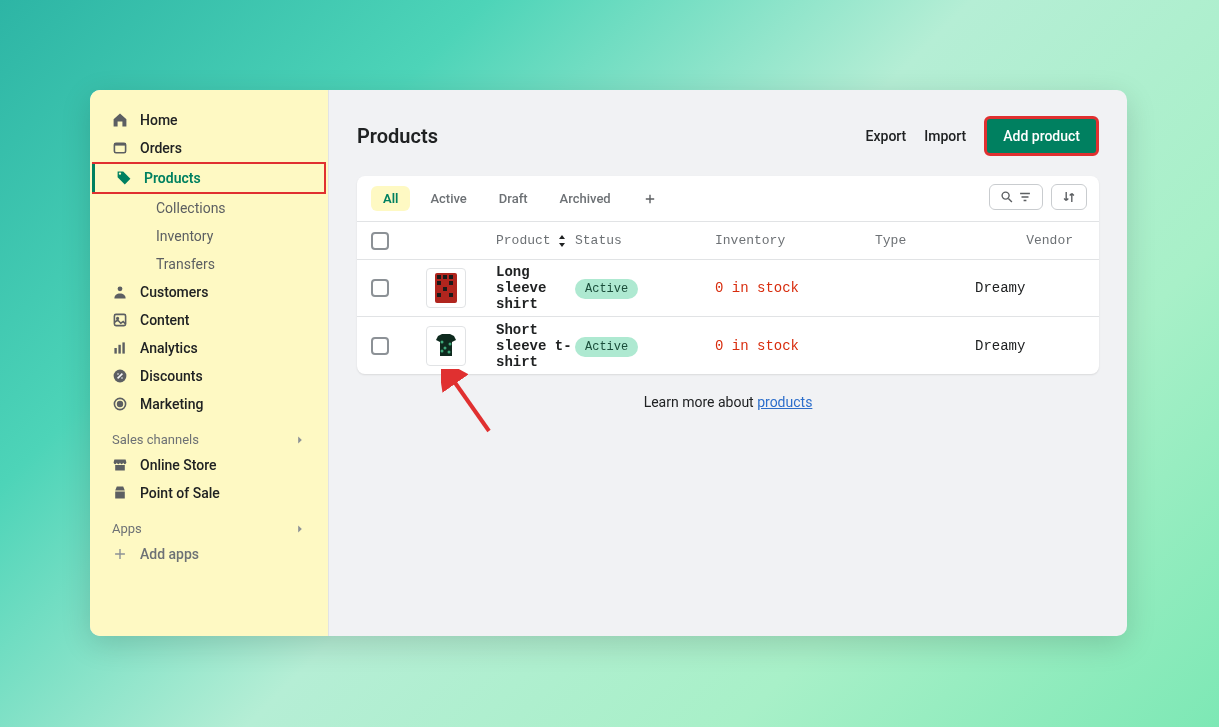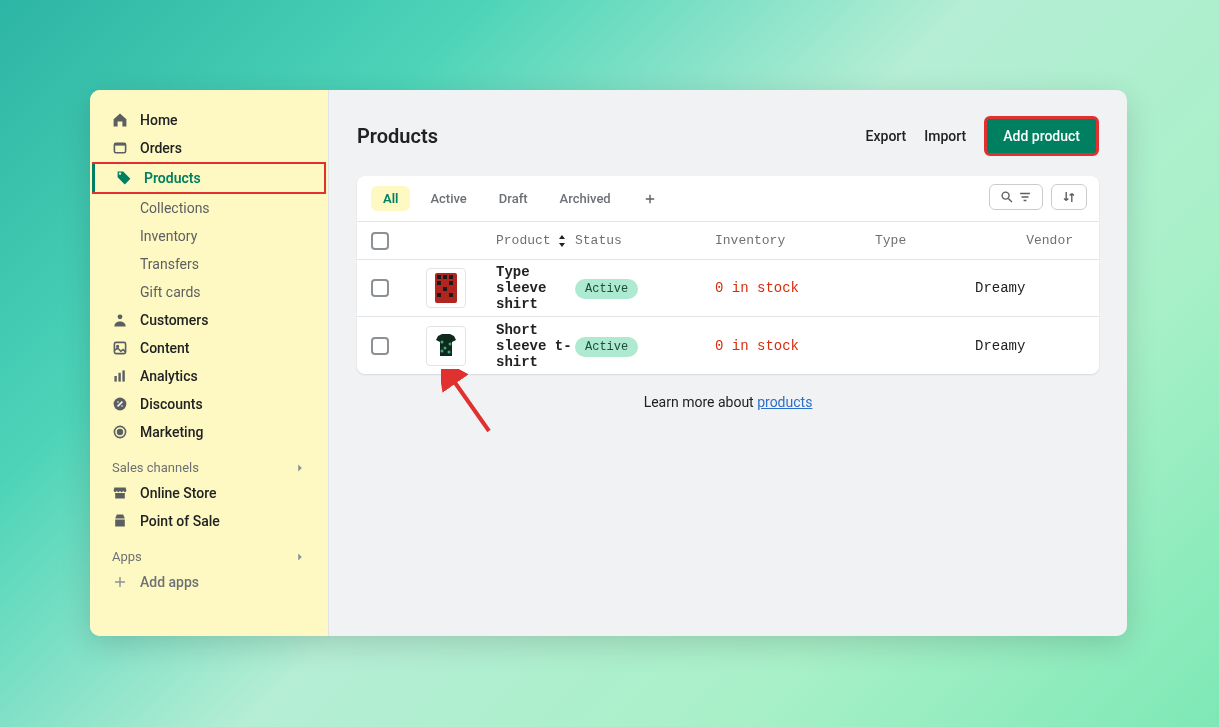--- a/index.html
+++ b/index.html
@@ -57,21 +57,21 @@
     margin: 0 2px;
   }
   .nav-item.active::before {
     content: '';
     position: absolute;
     left: -2px; top: 0; bottom: 0;
     width: 3px;
     background: #008060;
   }
   .nav-sub {
-    padding-left: 50px;
+    padding-left: 66px;
     font-size: 14px;
     color: #5c5f62;
     font-weight: 400;
   }
   .nav-section {
     padding: 14px 22px 4px 22px;
     font-size: 13px;
     color: #6d7175;
     display: flex;
     justify-content: space-between;
@@ -243,23 +243,20 @@
     </div>
 
     <div class="nav-item nav-sub">
       <span>Collections</span>
     </div>
     <div class="nav-item nav-sub">
       <span>Inventory</span>
     </div>
     <div class="nav-item nav-sub">
       <span>Transfers</span>
-    </div>
-    <div class="nav-item nav-sub">
-      <span>Gift cards</span>
     </div>
 
     <div class="nav-item">
       <span class="ico">
         <svg width="16" height="16" viewBox="0 0 20 20" fill="currentColor">
             <circle cx="10" cy="6" r="3"></circle>
             <path d="M3 18c0-4 3-6 7-6s7 2 7 6H3z"></path>
           </svg>
       </span>
       <span>Customers</span>
@@ -422,21 +419,21 @@
                 <rect x="12" y="4" width="4" height="4" fill="#1a1a1a"></rect>
                 <rect x="18" y="4" width="4" height="4" fill="#1a1a1a"></rect>
                 <rect x="6" y="10" width="4" height="4" fill="#1a1a1a"></rect>
                 <rect x="18" y="10" width="4" height="4" fill="#1a1a1a"></rect>
                 <rect x="12" y="16" width="4" height="4" fill="#1a1a1a"></rect>
                 <rect x="6" y="22" width="4" height="4" fill="#1a1a1a"></rect>
                 <rect x="18" y="22" width="4" height="4" fill="#1a1a1a"></rect>
               </svg>
         </div>
           </div>
-        <div class="product-name">Type sleeve shirt</div>
+        <div class="product-name">Long sleeve shirt</div>
         <div><span class="badge-active">Active</span></div>
         <div class="stock-red">0 in stock</div>
         <div></div>
         <div class="vendor">Dreamy</div>
       </div>
 
       <div class="tbl-row">
         <div>
             <div class="chk"></div>
           </div>

